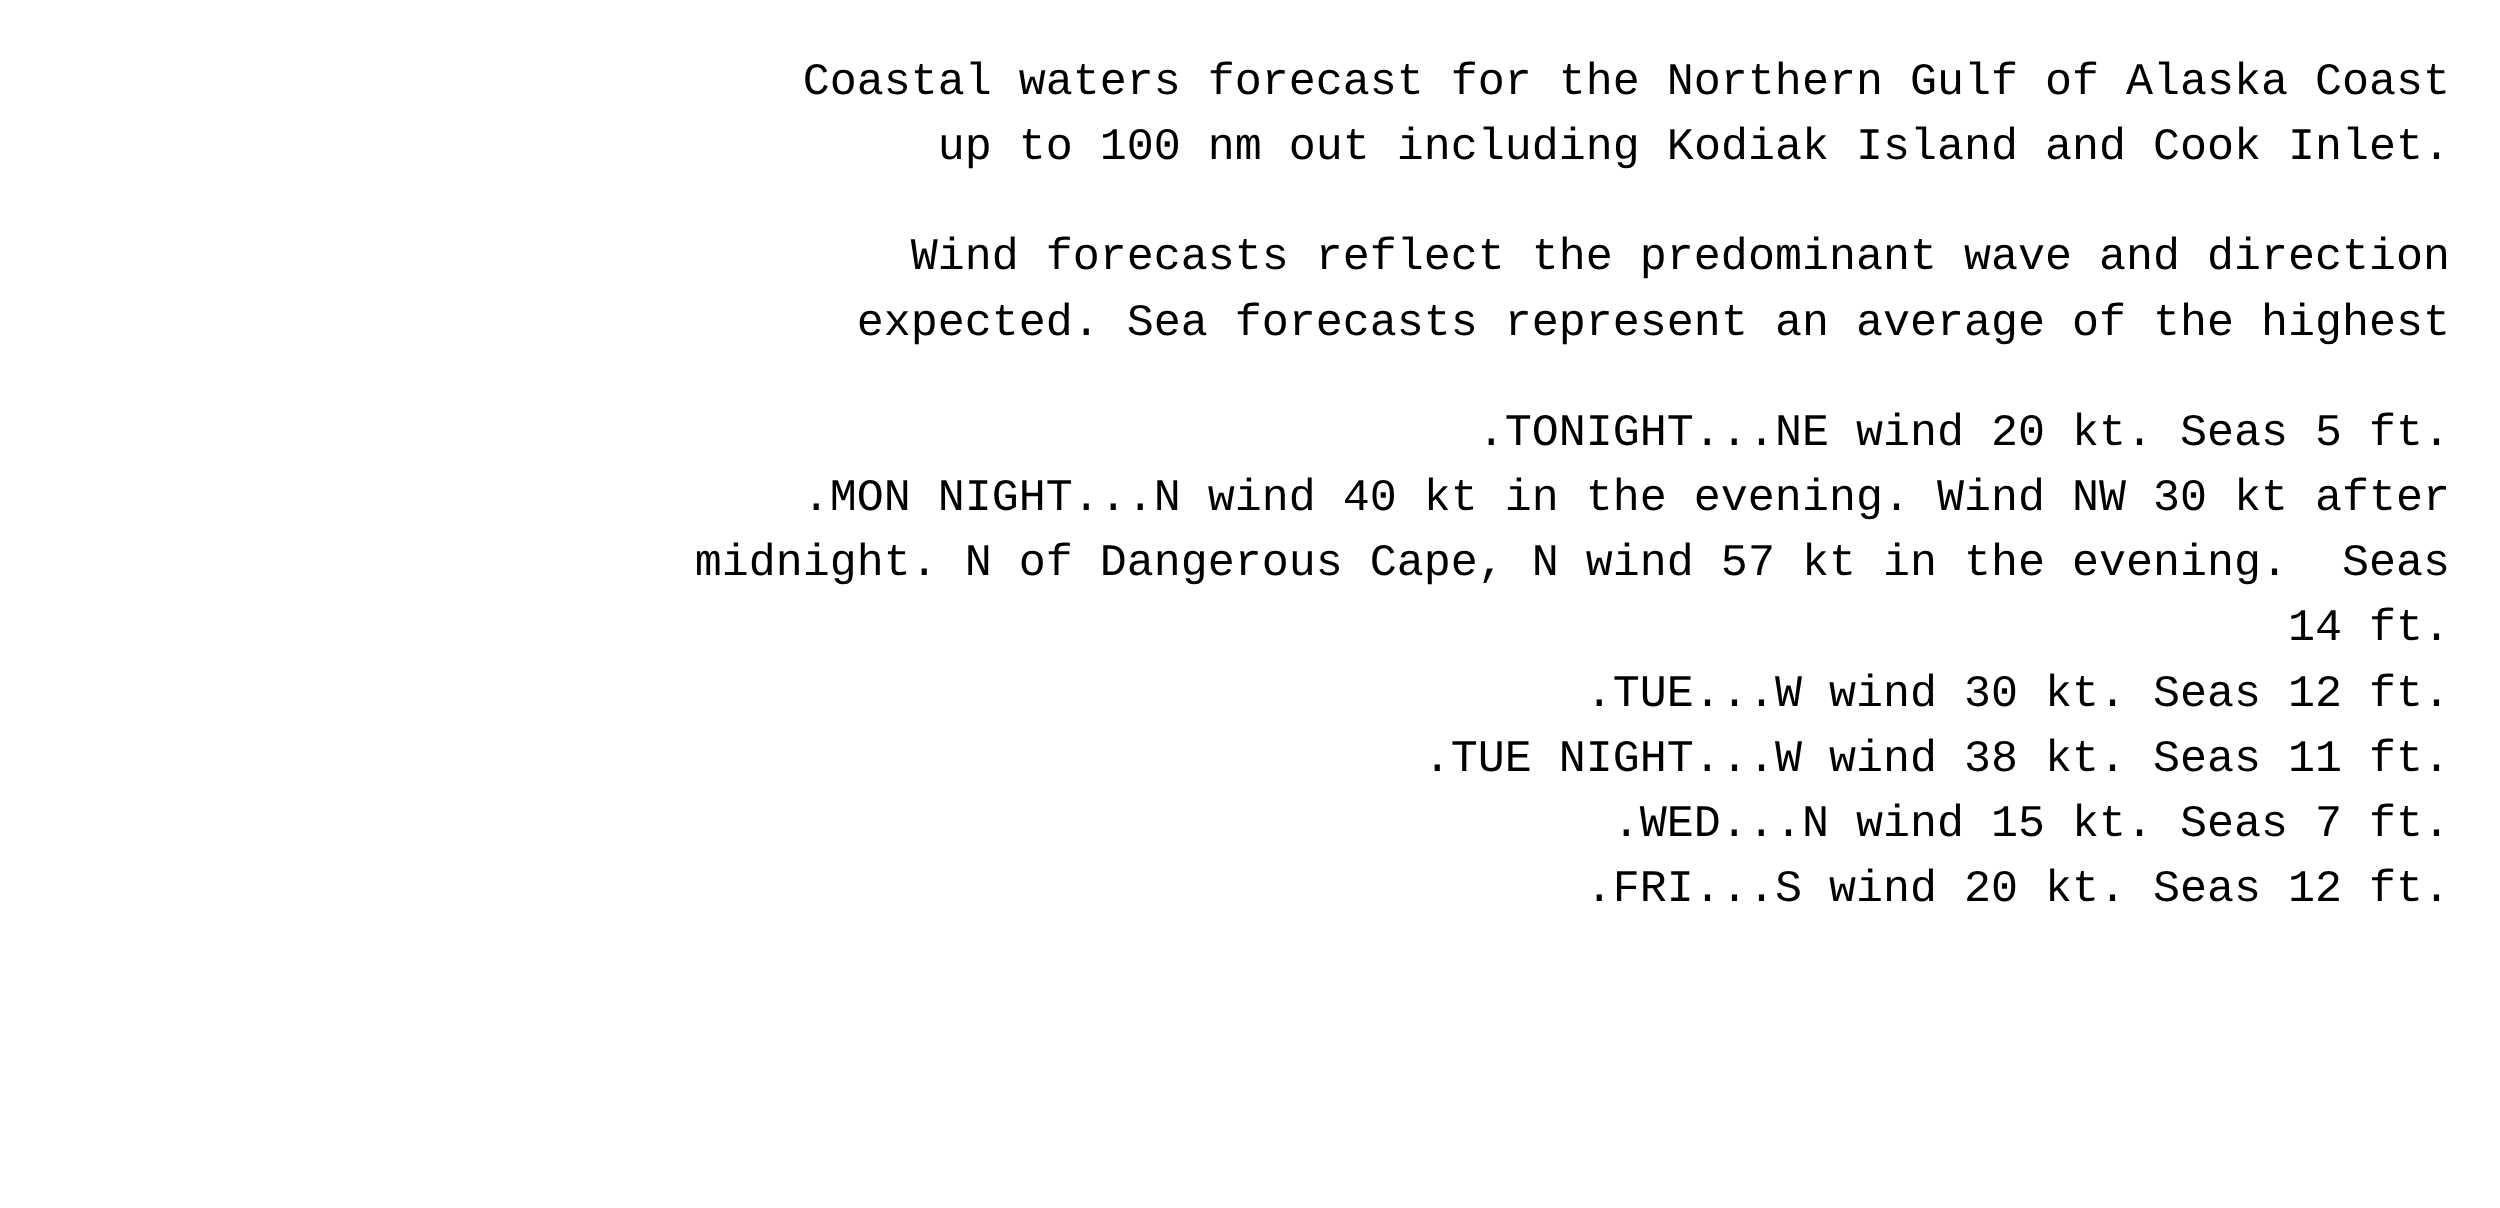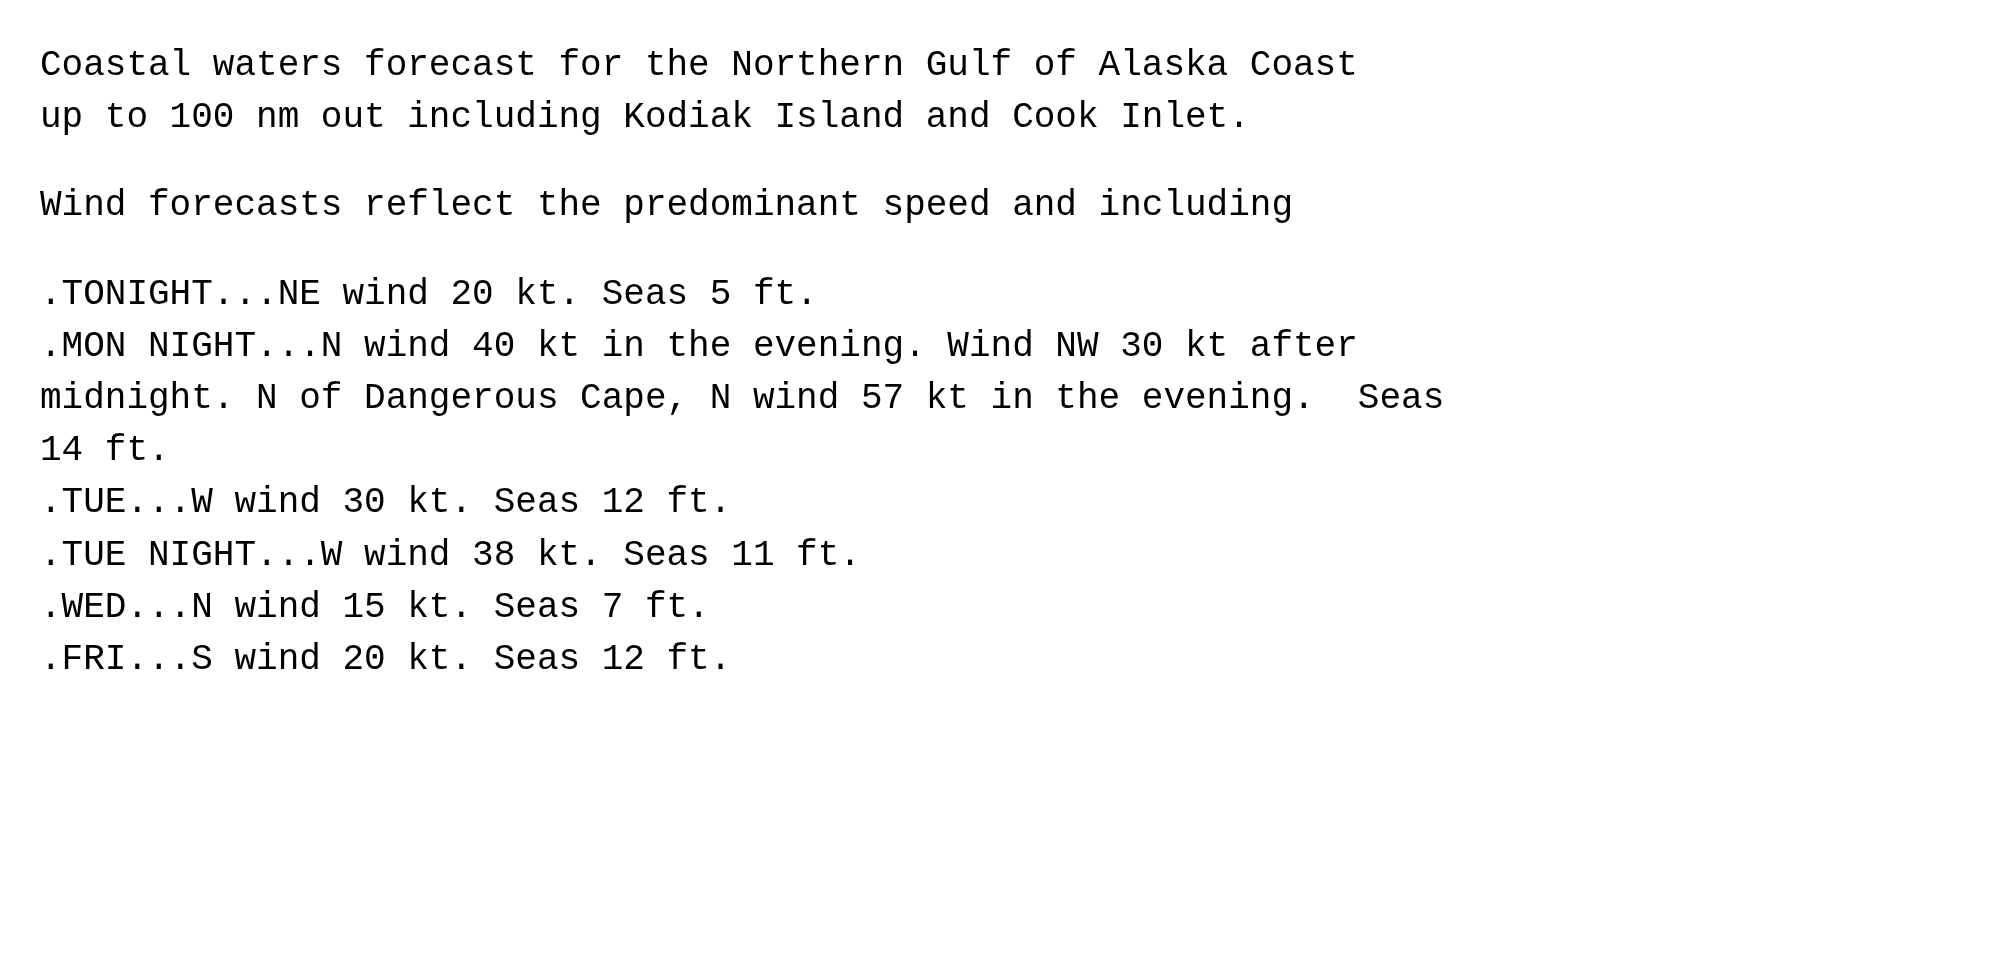--- a/index.html
+++ b/index.html
@@ -14,20 +14,21 @@
       min-height: 966px;
       padding: 40px 40px;
       font-family: 'Courier New', Courier, monospace;
       font-size: 36px;
       line-height: 1.45;
       color: #000000;
     }
 
     .forecast-container {
       max-width: 1960px;
+      text-align: right;
     }
 
     .forecast-paragraph {
       margin-bottom: 36px;
     }
 
     .forecast-paragraph:last-child {
       margin-bottom: 0;
     }
 
@@ -40,21 +41,22 @@
 <body>
 
 <div class="forecast-container">
 
   <div class="forecast-paragraph">
     <span class="forecast-line">Coastal waters forecast for the Northern Gulf of Alaska Coast</span>
     <span class="forecast-line">up to 100 nm out including Kodiak Island and Cook Inlet.</span>
   </div>
 
   <div class="forecast-paragraph">
-    <span class="forecast-line">Wind forecasts reflect the predominant speed and including</span>
+    <span class="forecast-line">Wind forecasts reflect the predominant wave and direction</span>
+    <span class="forecast-line">expected. Sea forecasts represent an average of the highest</span>
   </div>
 
   <div class="forecast-paragraph">
 
     <span class="forecast-line">.TONIGHT...NE wind 20 kt. Seas 5 ft.</span>
 
 
     <span class="forecast-line">.MON NIGHT...N wind 40 kt in the evening. Wind NW 30 kt after</span>
     <span class="forecast-line">midnight. N of Dangerous Cape, N wind 57 kt in the evening.  Seas</span>
     <span class="forecast-line">14 ft.</span>

